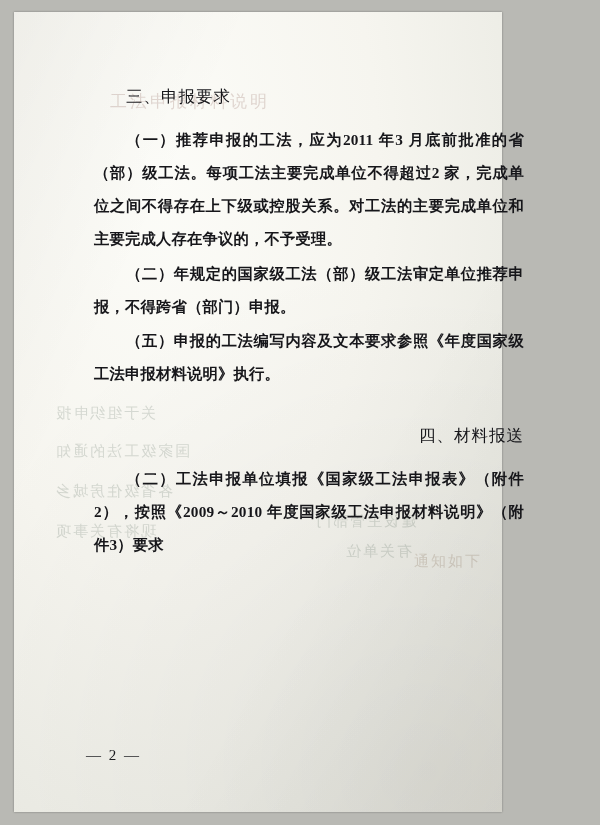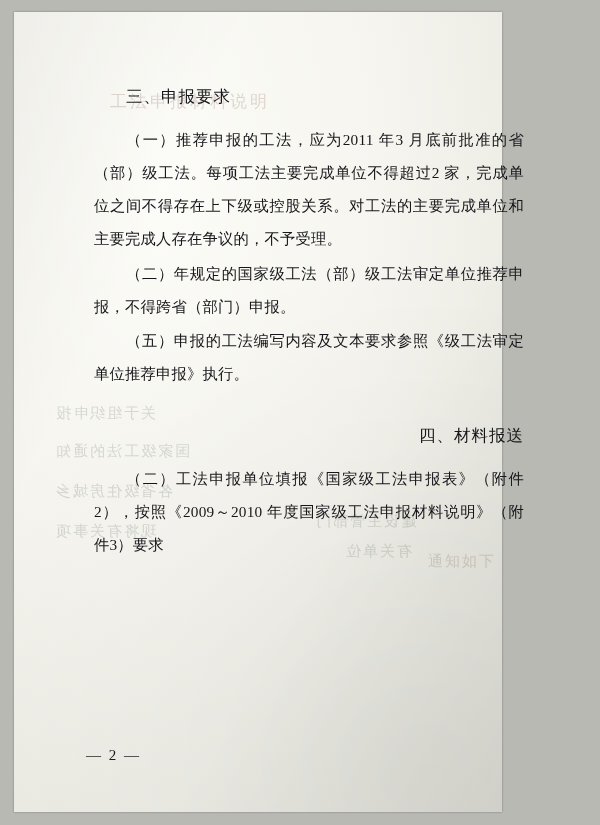--- a/index.html
+++ b/index.html
@@ -61,20 +61,21 @@
     text-align: right;
   }
   .para {
     font-size: 15.3px;
     line-height: 2.16;
     margin: 0 0 1px 0;
     text-indent: 32px;
     text-align: justify;
     text-justify: inter-ideograph;
     letter-spacing: 0.2px;
+    font-weight: bold;
   }
   .page-num {
     position: absolute;
     left: 72px;
     bottom: 48px;
     font-size: 15px;
     letter-spacing: 2px;
     color: #1a1a1e;
   }
   
@@ -88,21 +89,21 @@
     transform: scaleX(-1);
     font-family: "Liberation Serif", serif;
   }
   .g1 { left: 96px;  top: 78px;  font-size: 17px; color: rgba(120, 70, 60, 0.20); transform: none; letter-spacing: 3px;}
   .g2 { left: 40px;  top: 392px; }
   .g3 { left: 40px;  top: 430px; }
   .g4 { left: 40px;  top: 470px; }
   .g5 { left: 300px; top: 500px; }
   .g6 { left: 330px; top: 530px; }
   .g7 { left: 40px;  top: 510px; }
-  .g8 { left: 414px; top: 540px; color: rgba(120, 90, 70, 0.22); transform:none; }
+  .g8 { left: 400px; top: 540px; color: rgba(120, 90, 70, 0.22); transform:none; }
 </style>
 </head>
 <body>
 
 <div class="page-wrap">
   <div class="paper">
 
     <div class="ghost g1">工法申报材料说明</div>
     <div class="ghost g2">关于组织申报</div>
     <div class="ghost g3">国家级工法的通知</div>
@@ -110,21 +111,21 @@
     <div class="ghost g5">建设主管部门</div>
     <div class="ghost g6">有关单位</div>
     <div class="ghost g7">现将有关事项</div>
     <div class="ghost g8">通知如下</div>
 
     <div class="content">
 
       <h2 class="heading">三、申报要求</h2>
       <p class="para">（一）推荐申报的工法，应为2011 年3 月底前批准的省（部）级工法。每项工法主要完成单位不得超过2 家，完成单位之间不得存在上下级或控股关系。对工法的主要完成单位和主要完成人存在争议的，不予受理。</p>
       <p class="para">（二）年规定的国家级工法（部）级工法审定单位推荐申报，不得跨省（部门）申报。</p>
-      <p class="para">（五）申报的工法编写内容及文本要求参照《级工法审定单位推荐申报》执行。</p>
+      <p class="para">（五）申报的工法编写内容及文本要求参照《年度国家级工法申报材料说明》执行。</p>
 
       <h2 class="heading heading-2">四、材料报送</h2>
       <p class="para">（二）工法申报单位填报《国家级工法申报表》（附件2），按照《2009～2010 年度国家级工法申报材料说明》（附件3）要求</p>
 
     </div>
 
     <div class="page-num">— 2 —</div>
   </div>
 </div>
 

